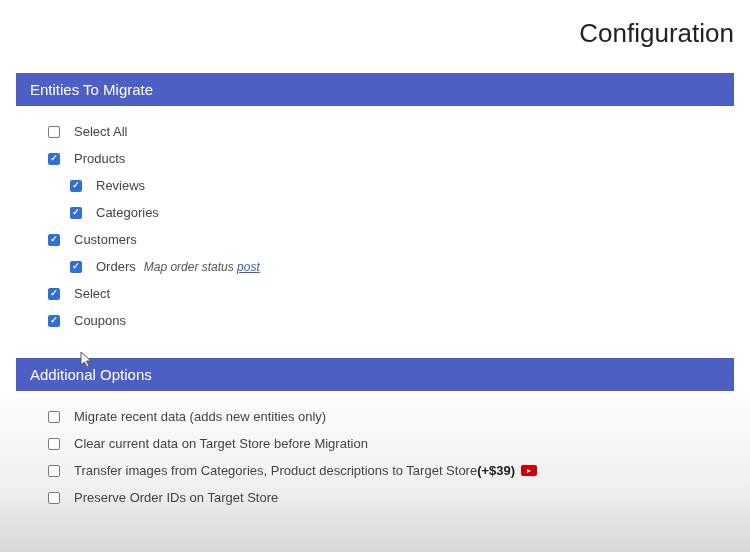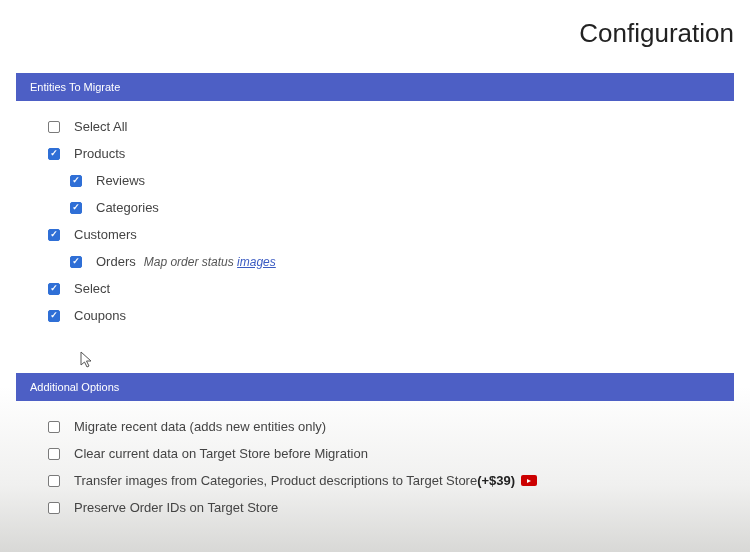--- a/index.html
+++ b/index.html
@@ -24,26 +24,26 @@
     font-size: 26px;
     font-weight: 400;
     color: #222;
     margin-bottom: 24px;
     text-align: right;
   }
   .section-header {
     background: #4d5fc5;
     color: #ffffff;
     padding: 8px 14px;
-    font-size: 11px;
+    font-size: 15px;
     font-weight: 400;
     margin-bottom: 18px;
   }
   .entity-list {
-    padding: 0 0 38px 32px;
+    padding: 0 0 18px 32px;
   }
   .option-list {
     padding: 0 0 10px 32px;
   }
   .row {
     display: flex;
     align-items: center;
     margin-bottom: 12px;
     font-size: 13px;
     color: #333;
@@ -152,21 +152,21 @@
 
     <div class="row">
       <span class="checkbox checked"></span>
       <span class="label">Customers</span>
     </div>
 
     <div class="row sub">
       <span class="checkbox checked"></span>
       <span class="label">Orders</span>
       <span class="hint">
-        <span>Map order status </span><a class="hint-link">images</a>
+        <span>Map order status </span><a class="hint-link">post</a>
       </span>
     </div>
 
     <div class="row">
       <span class="checkbox checked"></span>
       <span class="label">Select</span>
     </div>
 
 
     <div class="row">

